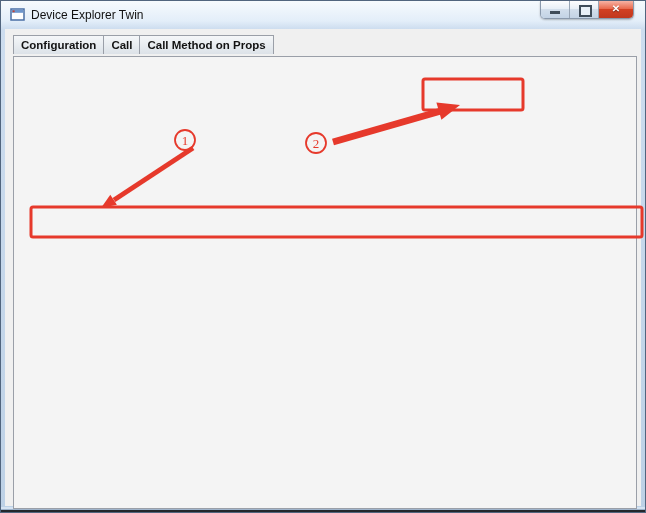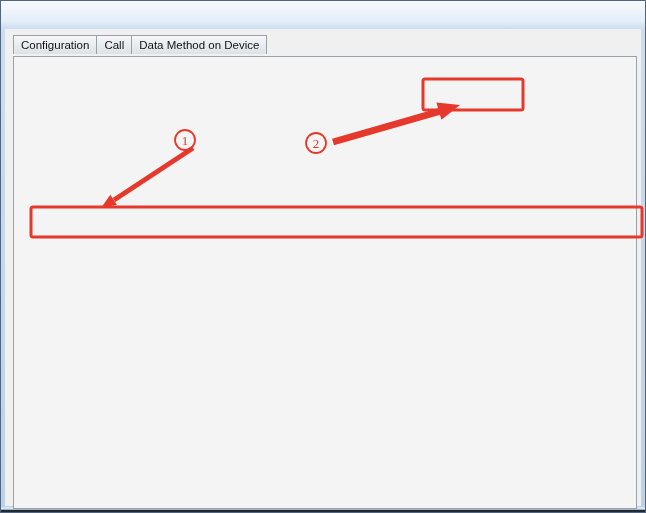--- a/index.html
+++ b/index.html
@@ -20,21 +20,21 @@
           background:linear-gradient(#FDFDFE,#E8EFF7 45%,#D3DFEC 46%,#C3D3E5);cursor:pointer;}
   .winbtn.close{width:34px;border-right:none;
           background:linear-gradient(#F7B3A4,#E96A4E 45%,#D34123 46%,#C0371D);}
   .glyph-min{position:absolute;left:9px;bottom:4px;width:10px;height:3px;background:#3F4C59;}
   .glyph-max{position:absolute;left:9px;top:4px;width:9px;height:8px;border:2px solid #3F4C59;background:#E9F0F7;}
   .glyph-close{position:absolute;left:0;right:0;top:2px;text-align:center;font-size:10px;font-weight:bold;
           color:#FFFFFF;text-shadow:0 1px 1px rgba(0,0,0,.45);}
   
   .client{position:absolute;left:4px;right:4px;top:28px;bottom:6px;background:#F0F0F0;}
   
-  .tabs{position:absolute;left:8px;top:6px;display:flex;z-index:3;}
+  .tabs{position:absolute;left:8px;top:6px;display:flex;z-index:3;font-weight:bold;}
   .tab{font-size:11.5px;color:#121212;padding:3px 7px 3px 7px;border:1px solid #9A9FA8;border-bottom:none;
        background:linear-gradient(#F5F7F9,#DCE2E8);margin-right:-1px;cursor:pointer;white-space:nowrap;}
   .tab.active{background:#F4F4F4;padding:5px 9px 4px 9px;position:relative;z-index:4;margin-bottom:-1px;}
   .tabpage{position:absolute;left:8px;top:27px;width:622px;height:451px;border:1px solid #9A9FA8;
            background:#F4F4F4;z-index:1;}
   
   .groupbox{position:absolute;border:1px solid #D7D7D7;border-radius:3px;}
   .gb-actions{left:14px;top:36px;width:614px;height:47px;}
   .gb-devices{left:14px;top:92px;width:614px;height:380px;}
   .gb-label{position:absolute;top:-7px;left:9px;background:#F4F4F4;padding:0 4px;font-size:11px;color:#000;}
@@ -76,27 +76,46 @@
   .sb-grip{position:absolute;left:50%;top:2px;margin-left:-5px;width:9px;height:8px;
          background:repeating-linear-gradient(90deg,#8C9096 0 1px,transparent 1px 3px);}
   
   .overlay{position:absolute;left:0;top:0;width:646px;height:513px;z-index:100;pointer-events:none;}
 </style>
 </head>
 <body>
 
 <div class="window">
 
+  <div class="titlebar">
+    <svg class="appicon" viewBox="0 0 16 16">
+      <rect x="1" y="2" width="13" height="11" fill="#FFFFFF" stroke="#4A6FA5" stroke-width="1.5"></rect>
+      <rect x="1.8" y="2.8" width="11.4" height="3" fill="#6E96CC"></rect>
+      <rect x="2.6" y="3.4" width="2" height="1.8" fill="#C8402E"></rect>
+    </svg>
+    <span class="title">Device Explorer Twin</span>
+    <div class="winbtns">
+      <div class="winbtn">
+        <span class="glyph-min"></span>
+      </div>
+      <div class="winbtn">
+        <span class="glyph-max"></span>
+      </div>
+      <div class="winbtn close">
+        <span class="glyph-close">✕</span>
+      </div>
+    </div>
+  </div>
 
   <div class="client">
 
     <div class="tabs">
       <div class="tab">Configuration</div>
       <div class="tab">Call</div>
-      <div class="tab">Data Method on Device</div>
+      <div class="tab">Call Method on Props</div>
     </div>
 
     <div class="tabpage"></div>
 
     <div class="groupbox gb-actions">
       <span class="gb-label">Actions</span>
     </div>
     <button class="btn btn-0">Create</button>
     <button class="btn btn-1">Refresh</button>
     <button class="btn btn-2">Update</button>

